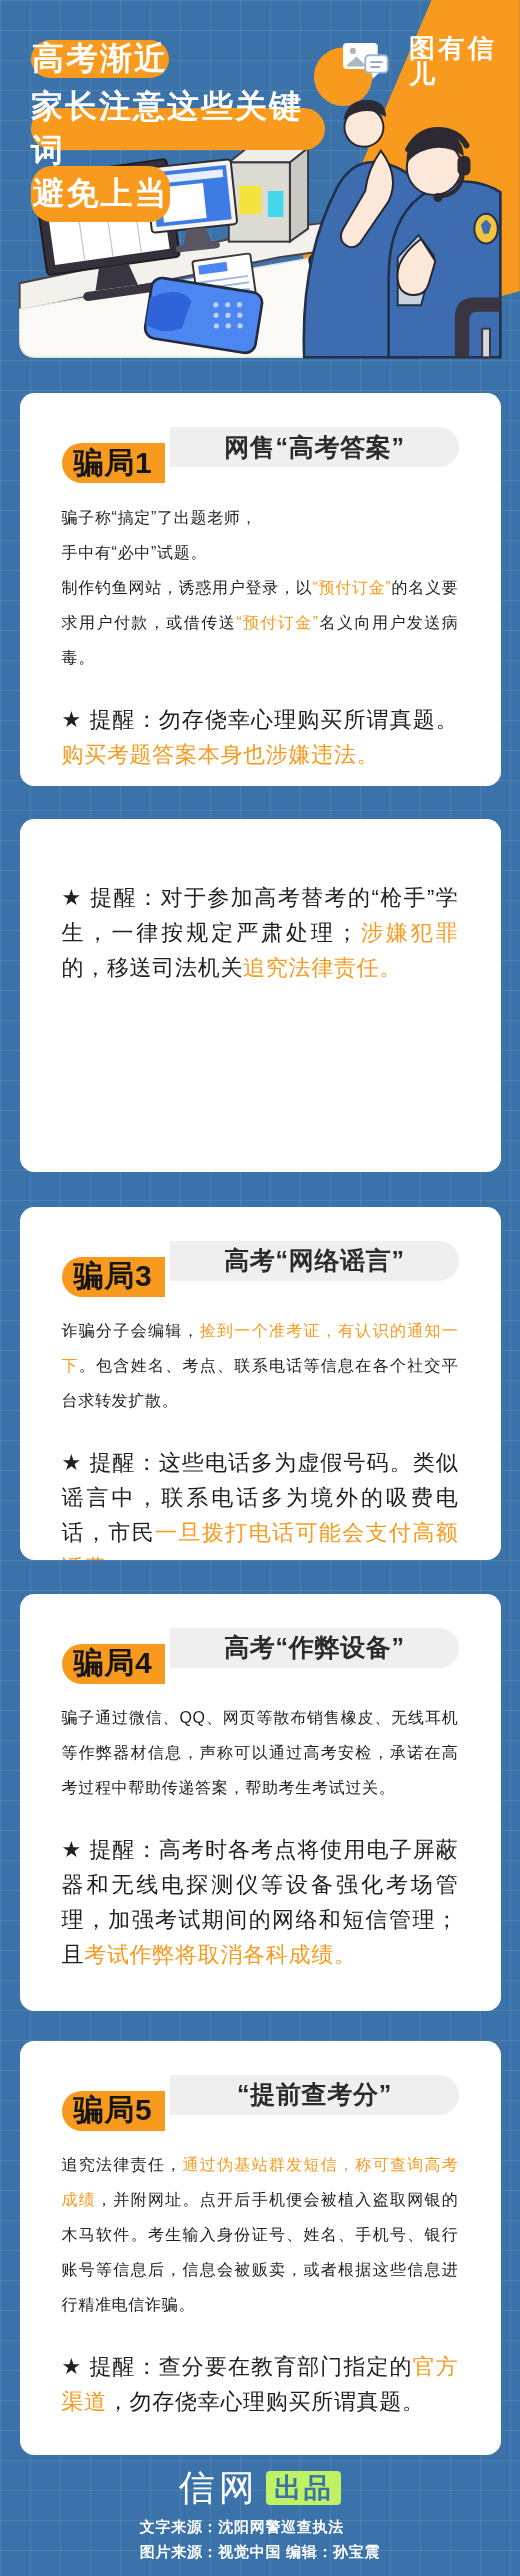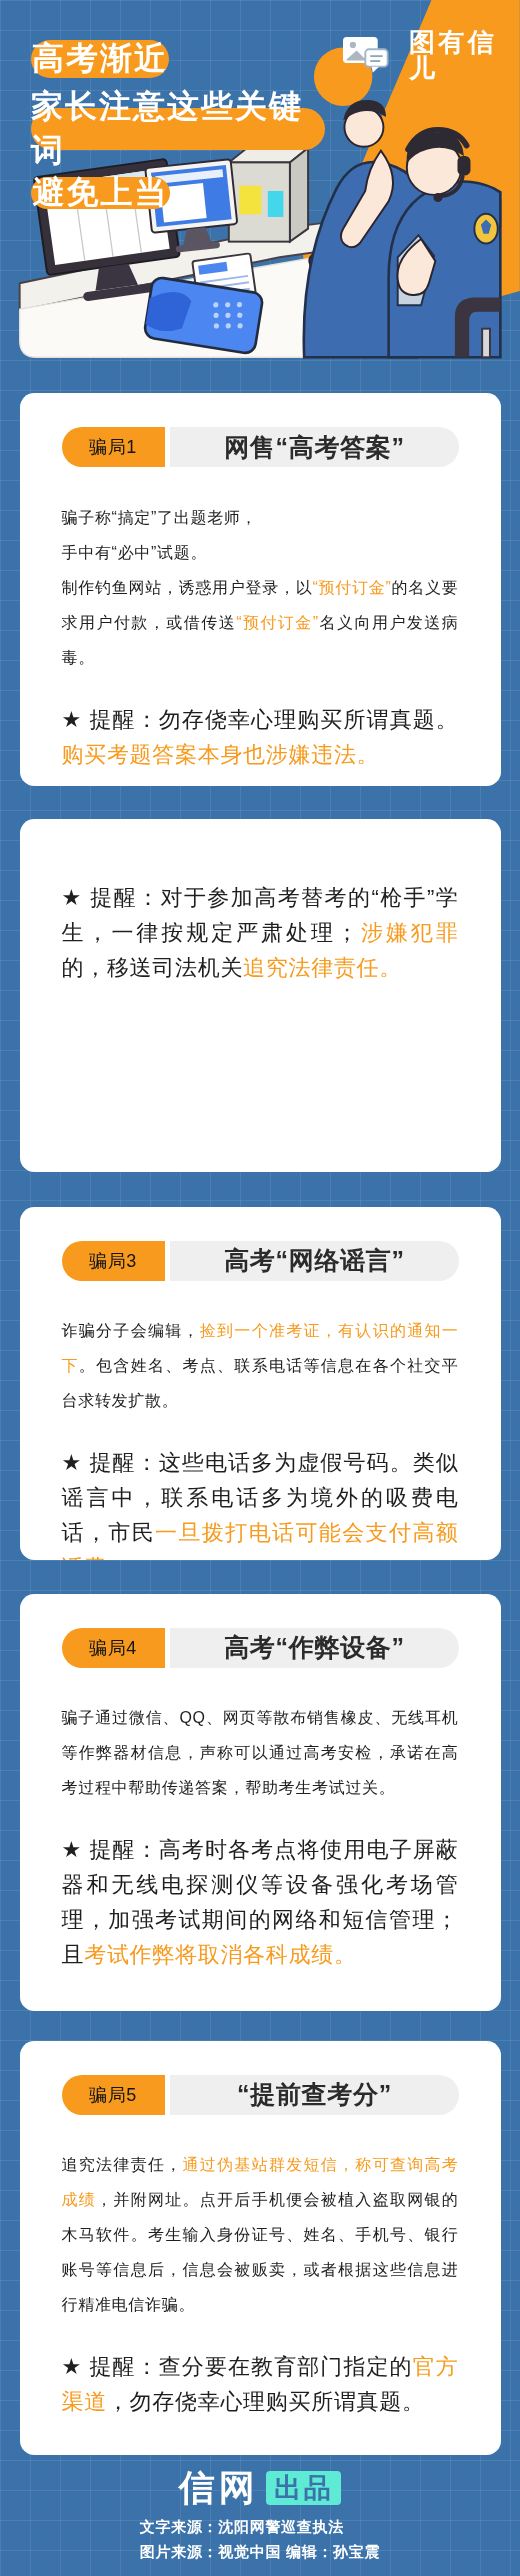--- a/index.html
+++ b/index.html
@@ -20,66 +20,66 @@
       linear-gradient(var(--grid-line) 1.3px, transparent 1.3px),
       linear-gradient(90deg, var(--grid-line) 1.3px, transparent 1.3px);
     background-size:30px 30px;
     width:520px;height:2576px;overflow:hidden;
   }
   .page{width:520px;height:2576px;position:relative}
 
   
   .hero{position:relative;width:520px;height:393px}
   .hero svg.scene{position:absolute;left:0;top:0;z-index:1}
-  .logo{position:absolute;left:343px;top:29px;z-index:3;display:flex;align-items:center;gap:14px}
+  .logo{position:absolute;left:343px;top:35px;z-index:3;display:flex;align-items:center;gap:14px}
   .logo-text{font-size:26px;font-weight:900;color:var(--text-light);letter-spacing:3.3px;line-height:1}
   .hero-pill{
     position:absolute;left:31px;z-index:3;
     background:var(--accent);color:var(--text-light);
     border-radius:21px;display:flex;align-items:center;justify-content:center;
     font-weight:900;font-size:32px;letter-spacing:2px;
   }
   .hp1{top:40px;width:138px;height:38px}
   .hp2{top:108px;width:294px;height:42px}
-  .hp3{top:177px;width:139px;height:32px}
+  .hp3{top:166px;width:139px;height:56px}
 
   
   .card{
     width:481px;margin:0 auto;background:var(--card-bg);
     border-radius:14.3px;padding:34px 42px 0 42px;overflow:hidden;
   }
   .c1{height:393px}
   .c2{height:353px;margin-top:32.5px}
   .c3{height:353px;margin-top:35px}
   .c4{height:417px;margin-top:34px}
   .c5{height:414px;margin-top:30px}
   .card-head{display:flex;height:40px}
   .badge{
     width:103px;height:40px;flex:0 0 auto;
     background:var(--accent);border-radius:20px 0 0 20px;
-    color:#161616;font-size:18px;font-weight:400;
-    display:flex;align-items:center;justify-content:center;letter-spacing:0.7px;
+    color:#161616;font-size:30px;font-weight:700;
+    display:flex;align-items:center;justify-content:center;letter-spacing:0.7px;margin-top:16px;
   }
   .pill-title{
     flex:1 1 auto;margin-left:5.9px;height:40px;
     background:var(--pill-gray);border-radius:0 20px 20px 0;
     color:#2B2B2B;font-size:25px;font-weight:700;
     display:flex;align-items:center;justify-content:center;letter-spacing:0.7px;
   }
   .body{margin-top:32.5px;font-size:16px;line-height:35px;color:var(--text-dark);letter-spacing:0.7px;text-align:justify}
   .reminder{margin-top:27px;font-size:22px;line-height:35px;color:var(--text-dark);letter-spacing:0.7px;text-align:justify}
   .seg-orange{color:var(--accent)}
   .seg-dark{color:var(--text-dark)}
 
   
   .footer{height:120px;position:relative}
   .brand{display:flex;align-items:center;justify-content:center;padding-top:15.6px;gap:7.8px}
-  .brand-main{font-size:36px;font-weight:700;color:var(--text-light);letter-spacing:3.9px;line-height:1}
+  .brand-main{font-size:36px;font-weight:400;color:var(--text-light);letter-spacing:3.9px;line-height:1}
   .brand-box{
-    background:#5eead4;color:var(--bg-blue);font-size:27px;font-weight:900;
+    background:#bef264;color:var(--bg-blue);font-size:27px;font-weight:900;
     padding:3.9px 7.8px;border-radius:3.9px;letter-spacing:2.6px;line-height:1;
   }
   .credits{margin:8px auto 0;width:fit-content;text-align:left;
     color:var(--text-light);font-size:15px;line-height:25px;font-weight:700;letter-spacing:0.7px}
 </style>
 </head>
 <body>
 
 <div class="page">
 

